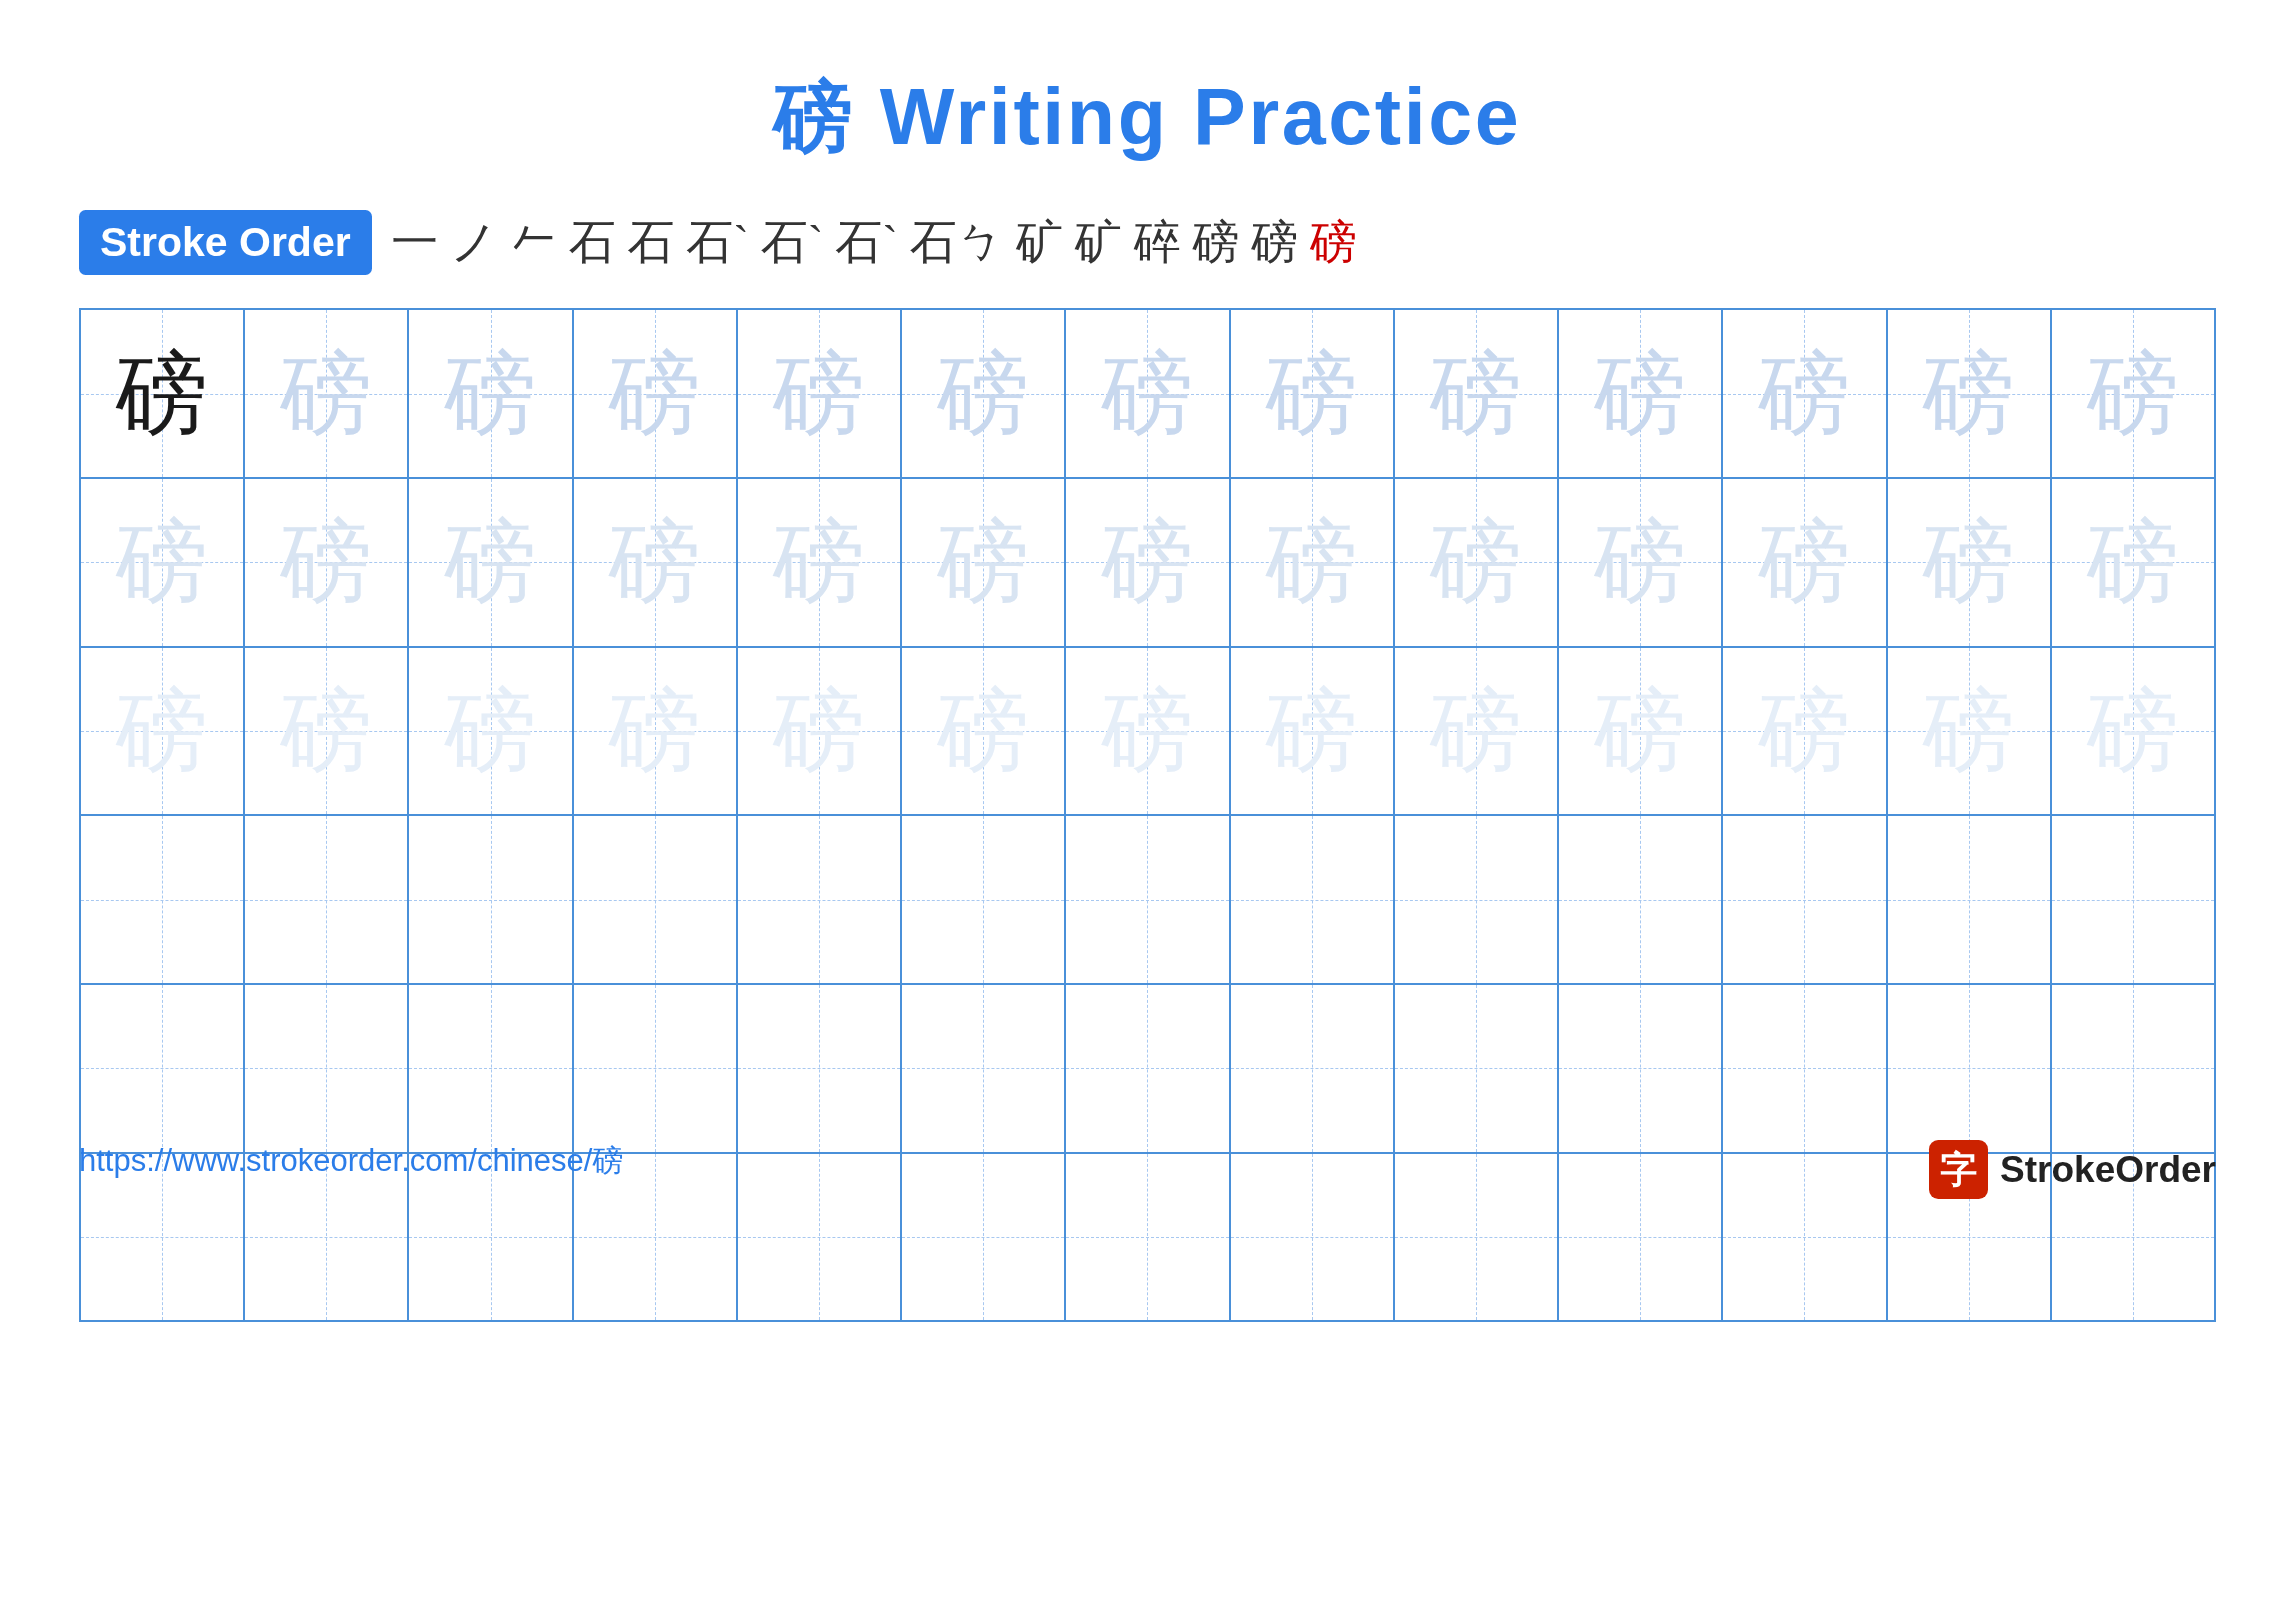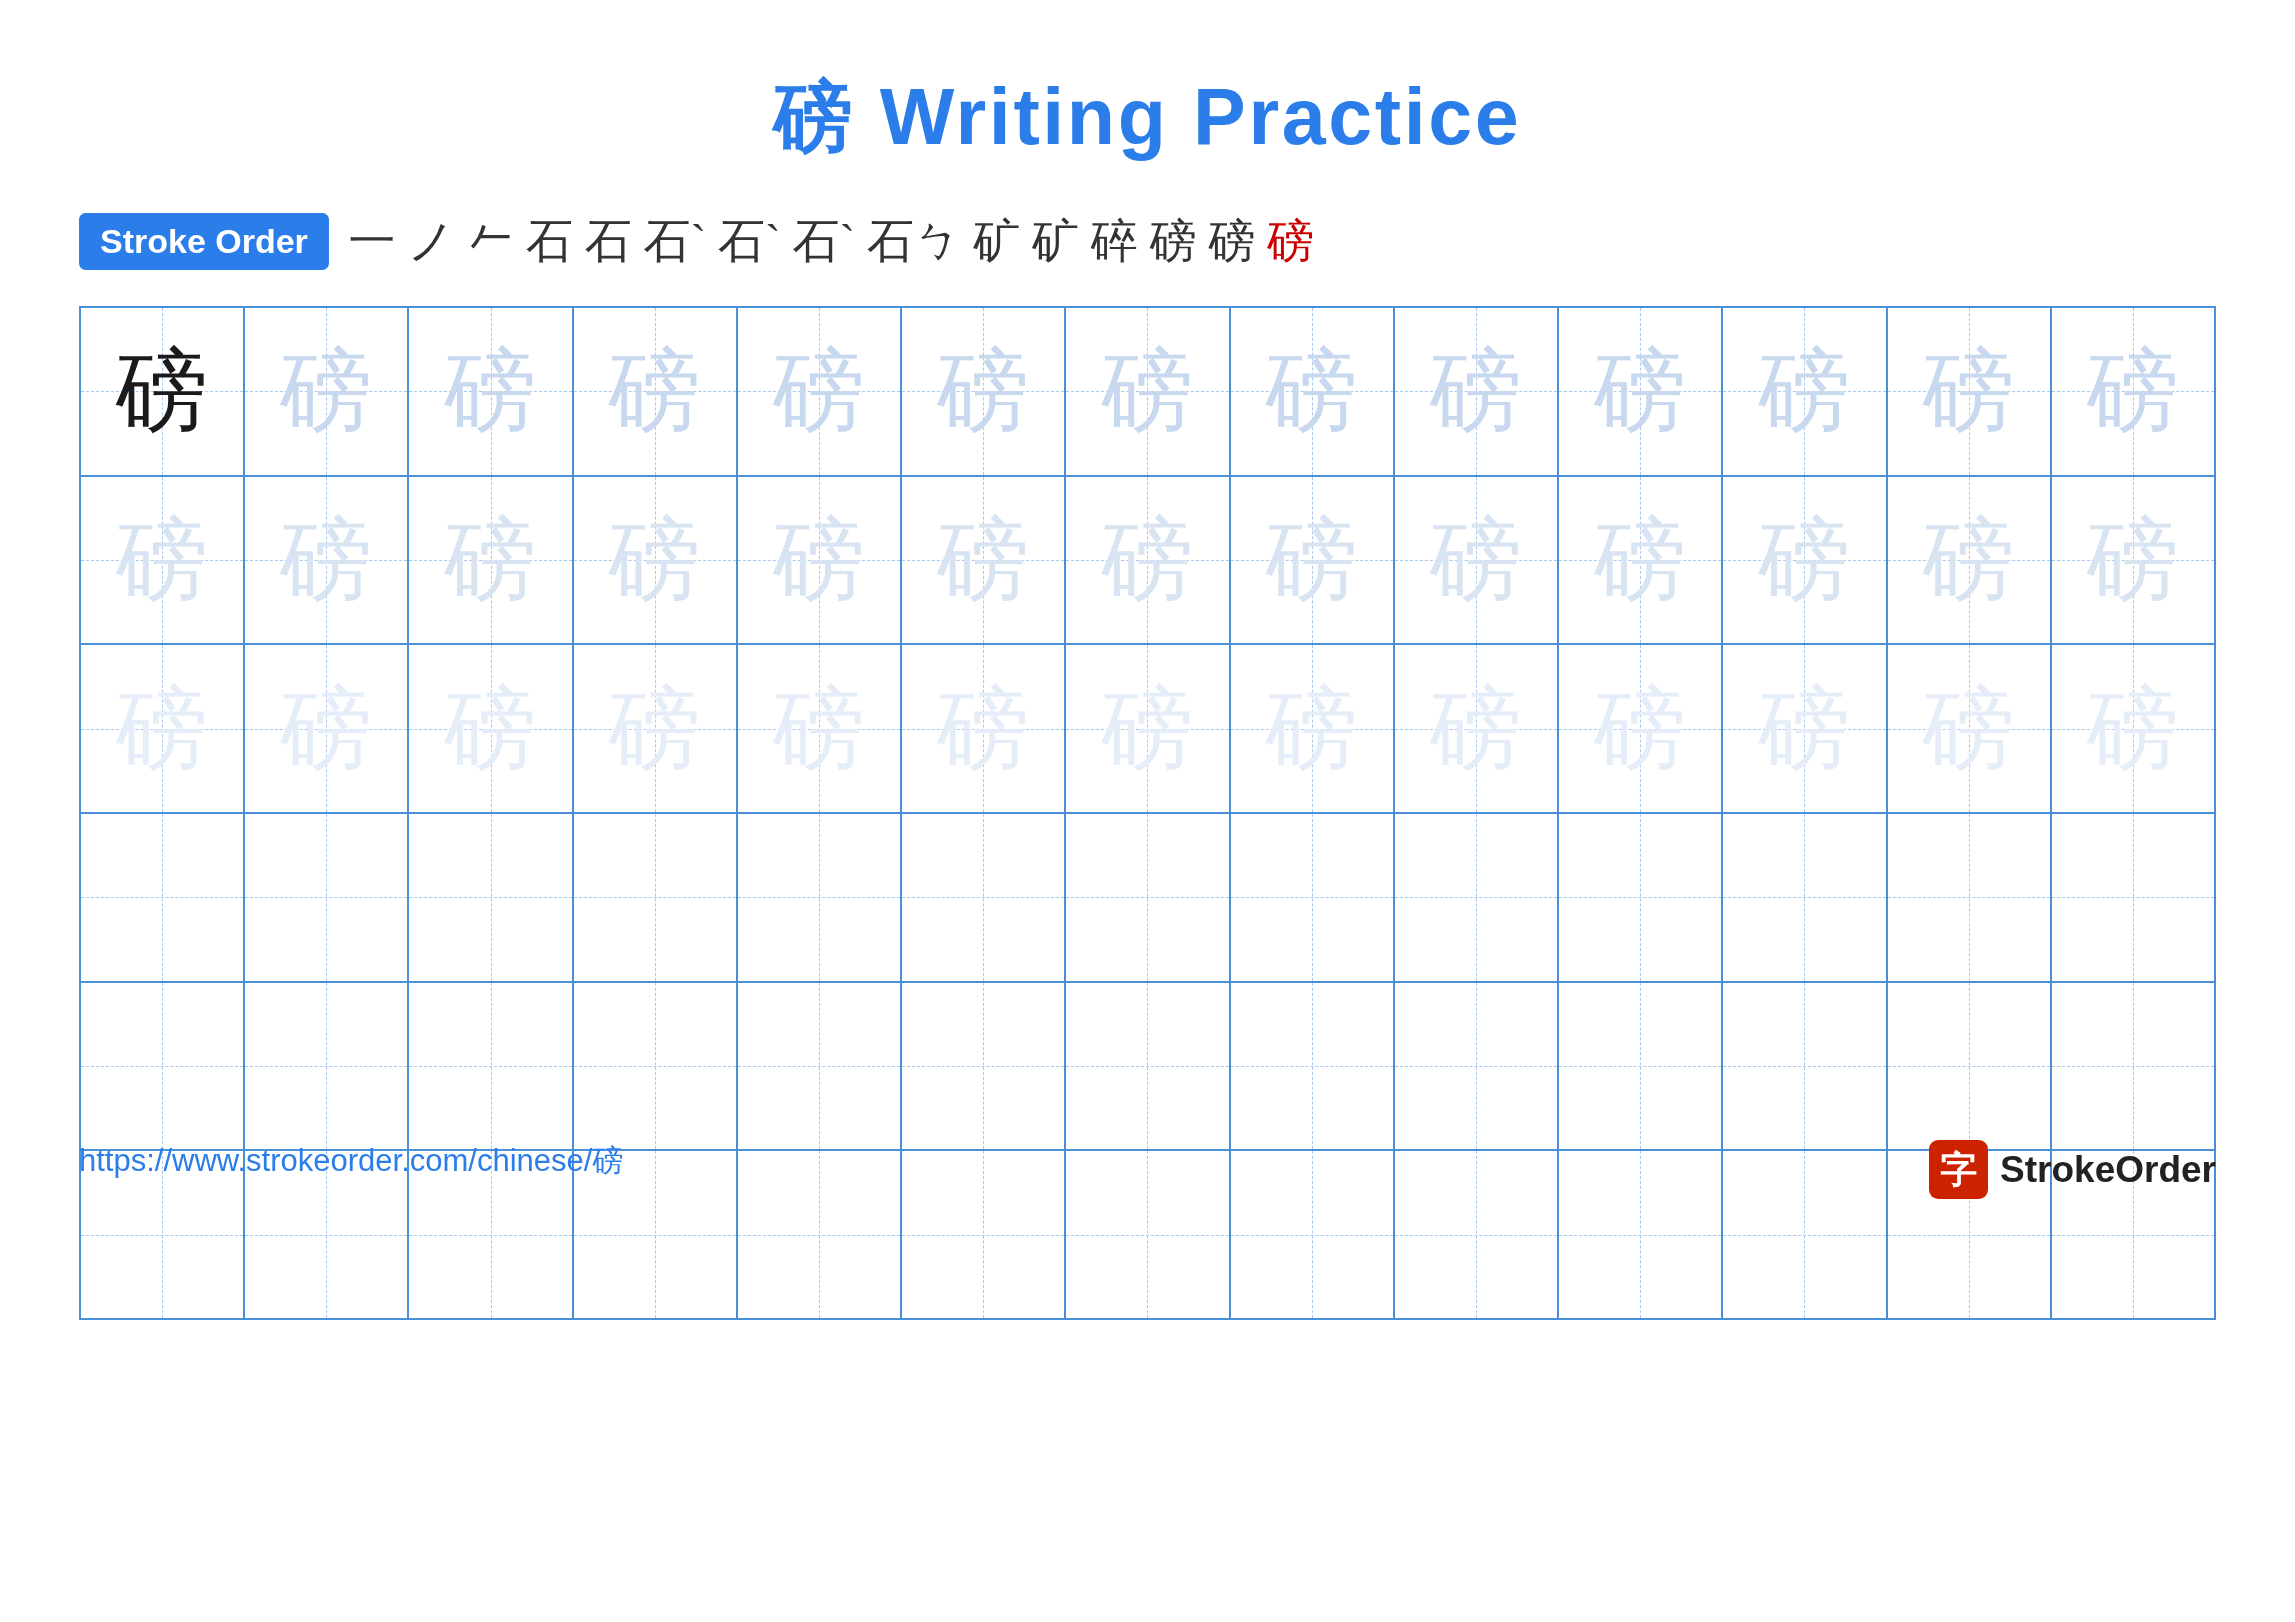--- a/index.html
+++ b/index.html
@@ -34,21 +34,21 @@
     .stroke-order-row {
       display: flex;
       align-items: center;
       margin-bottom: 33px;
       gap: 19.6px;
     }
 
     .stroke-order-badge {
       background: #2b7de9;
       color: #fff;
-      font-size: 34px;
+      font-size: 41px;
       font-weight: bold;
       padding: 9.2px 21px;
       border-radius: 6.5px;
       white-space: nowrap;
       flex-shrink: 0;
     }
 
     .stroke-steps {
       display: flex;
       align-items: center;

